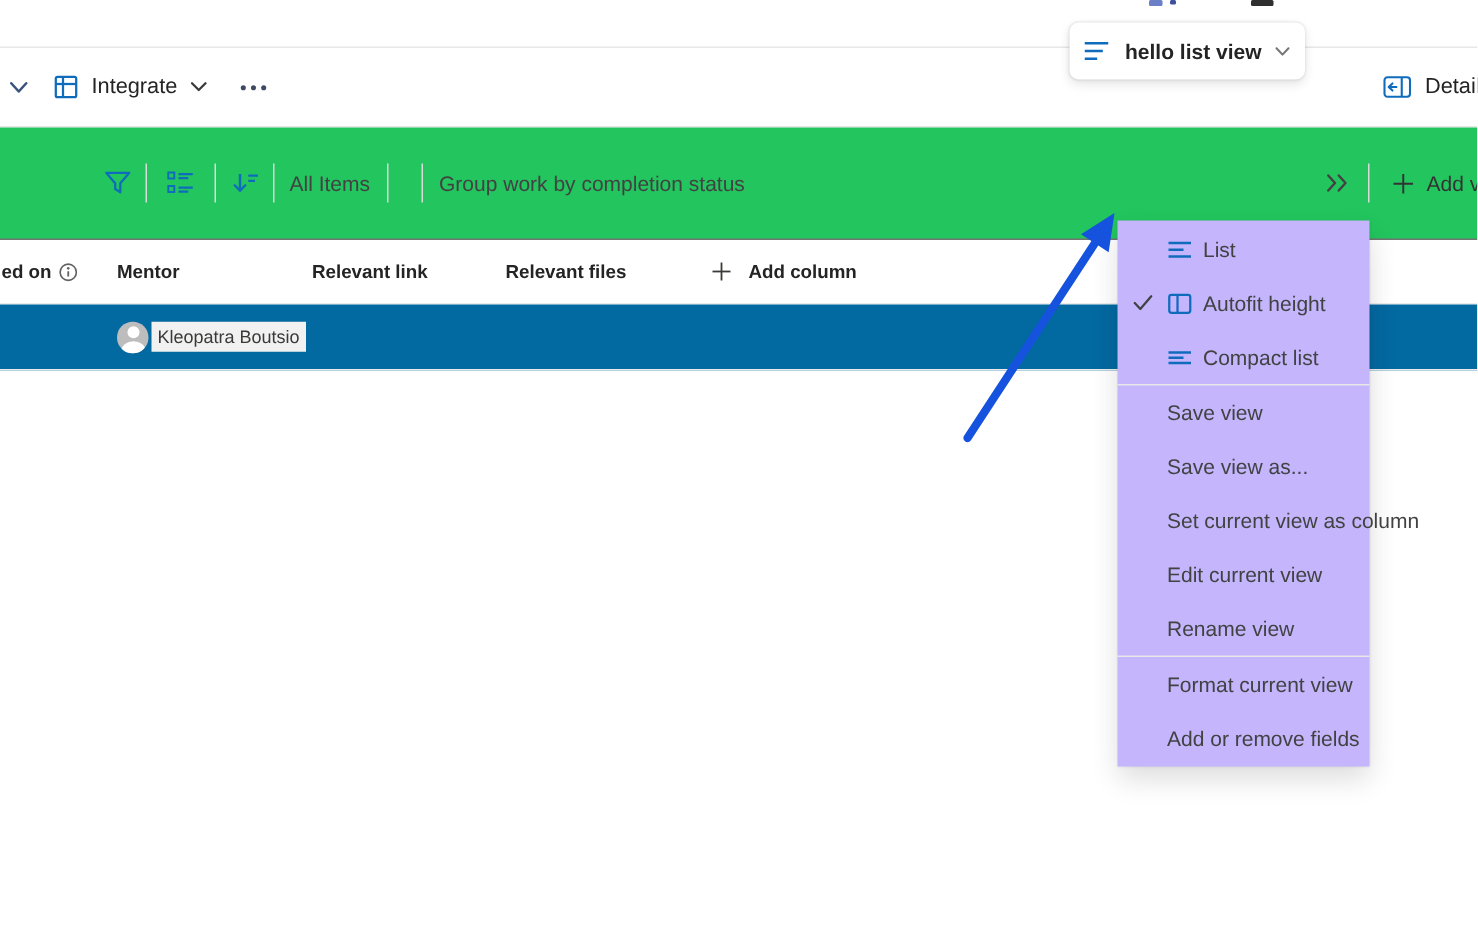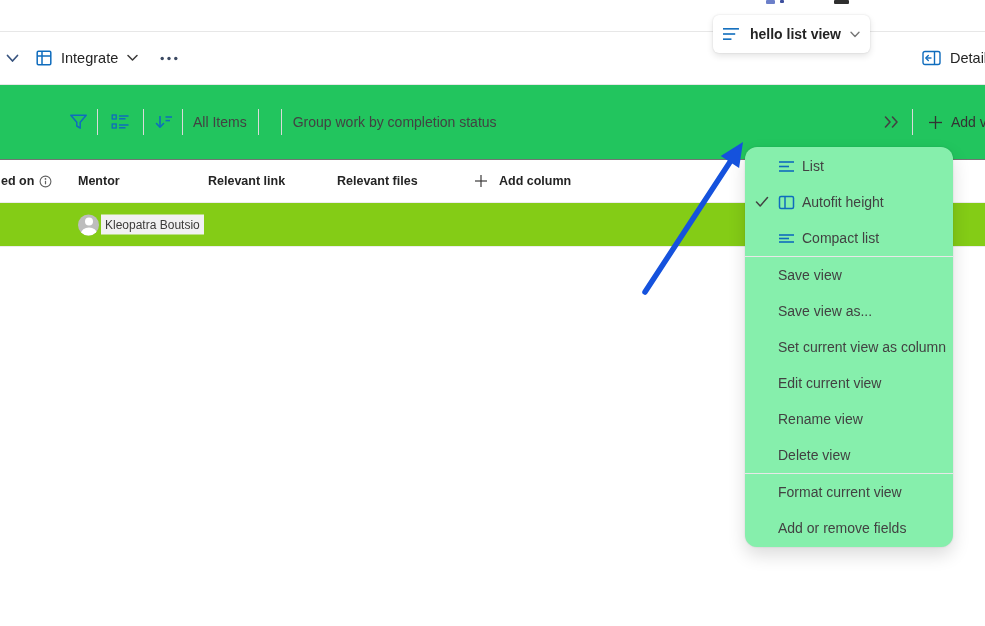--- a/index.html
+++ b/index.html
@@ -34,30 +34,30 @@
   .tb-addview{left:928px;gap:8px;cursor:pointer;font-size:14px;color:#333;white-space:nowrap;}
 
   
   .theader{position:absolute;top:160px;left:0;right:0;height:43px;border-bottom:1px solid #ececec;box-sizing:border-box;background:#fff;}
   .col{position:absolute;top:50%;transform:translateY(-50%);display:flex;align-items:center;gap:5px;
        font-size:12.5px;font-weight:700;color:#242424;white-space:nowrap;cursor:pointer;}
   .addcol{font-weight:700;}
   .addcol .plus{display:flex;margin-right:6px;}
 
   
-  .trow{position:absolute;top:203px;left:0;right:0;height:44px;border-bottom:1px solid #ececec;box-sizing:border-box;background:#84cc16;}
+  .trow{position:absolute;top:203px;left:0;right:0;height:44px;border-bottom:1px solid #ececec;box-sizing:border-box;background:#0369a1;}
   .persona{position:absolute;left:78px;top:50%;transform:translateY(-50%);display:flex;align-items:center;}
   .avatar{width:21px;height:21px;border-radius:50%;background:#bdbdbd;position:relative;overflow:hidden;flex:none;}
   .avatar::before{content:"";position:absolute;left:6.5px;top:3.5px;width:8px;height:8px;border-radius:50%;background:#fff;}
   .avatar::after{content:"";position:absolute;left:2.5px;top:13px;width:16px;height:12px;border-radius:50%;background:#fff;}
   .name-pill{margin-left:2px;background:#f1f1f1;height:20px;display:flex;align-items:center;
              padding:0 4px;font-size:12px;color:#3b3a39;max-width:95px;overflow:hidden;white-space:nowrap;}
 
   
-  .menu{position:absolute;left:745px;top:147px;width:208px;background:#86efac;border-radius:12px;
+  .menu{position:absolute;left:745px;top:147px;width:168px;background:#c4b5fd;border-radius:0;
         box-shadow:0 0 2px rgba(0,0,0,.12),0 8px 18px rgba(0,0,0,.14);z-index:10;padding:1px 0;box-sizing:border-box;}
   .menu-item{height:36px;display:flex;align-items:center;padding:0 8px;font-size:14px;color:#424242;cursor:pointer;}
   .check-slot{width:18px;margin-right:7px;flex:none;display:flex;align-items:center;justify-content:center;}
   .mi-icon{width:17px;height:17px;margin-right:7px;flex:none;display:flex;align-items:center;justify-content:center;}
   .menu-divider{height:1px;background:#e8e8e8;}
   .mi-label{white-space:nowrap;}
 
   .arrow-svg{position:absolute;left:600px;top:108px;z-index:20;pointer-events:none;}
 </style>
 </head>
@@ -263,24 +263,20 @@
         <span class="mi-label">Set current view as column</span>
       </div>
       <div class="menu-item">
         <span class="check-slot"></span>
         <span class="mi-label">Edit current view</span>
       </div>
       <div class="menu-item">
         <span class="check-slot"></span>
         <span class="mi-label">Rename view</span>
       </div>
-      <div class="menu-item">
-        <span class="check-slot"></span>
-        <span class="mi-label">Delete view</span>
-      </div>
       <div class="menu-divider"></div>
       <div class="menu-item">
         <span class="check-slot"></span>
         <span class="mi-label">Format current view</span>
       </div>
       <div class="menu-item">
         <span class="check-slot"></span>
         <span class="mi-label">Add or remove fields</span>
       </div>
     </div>

